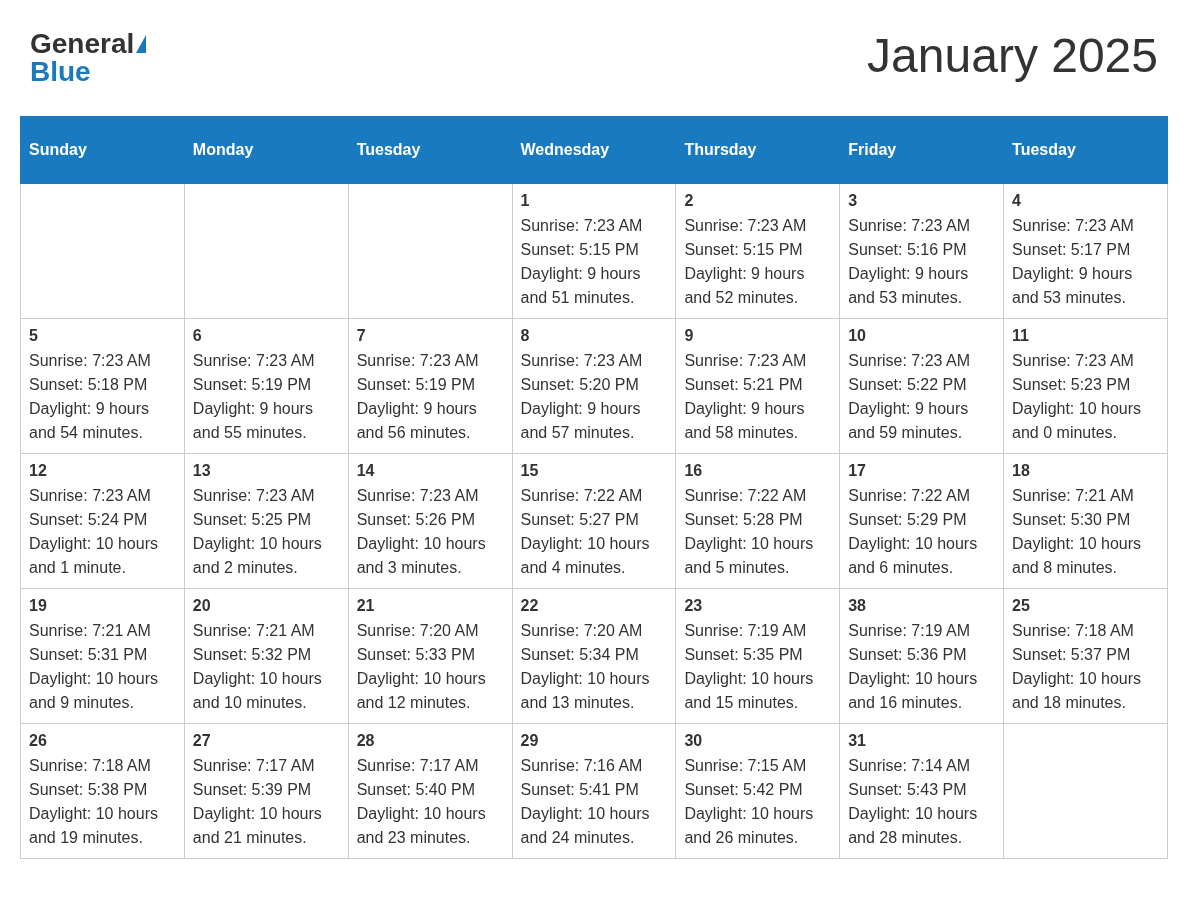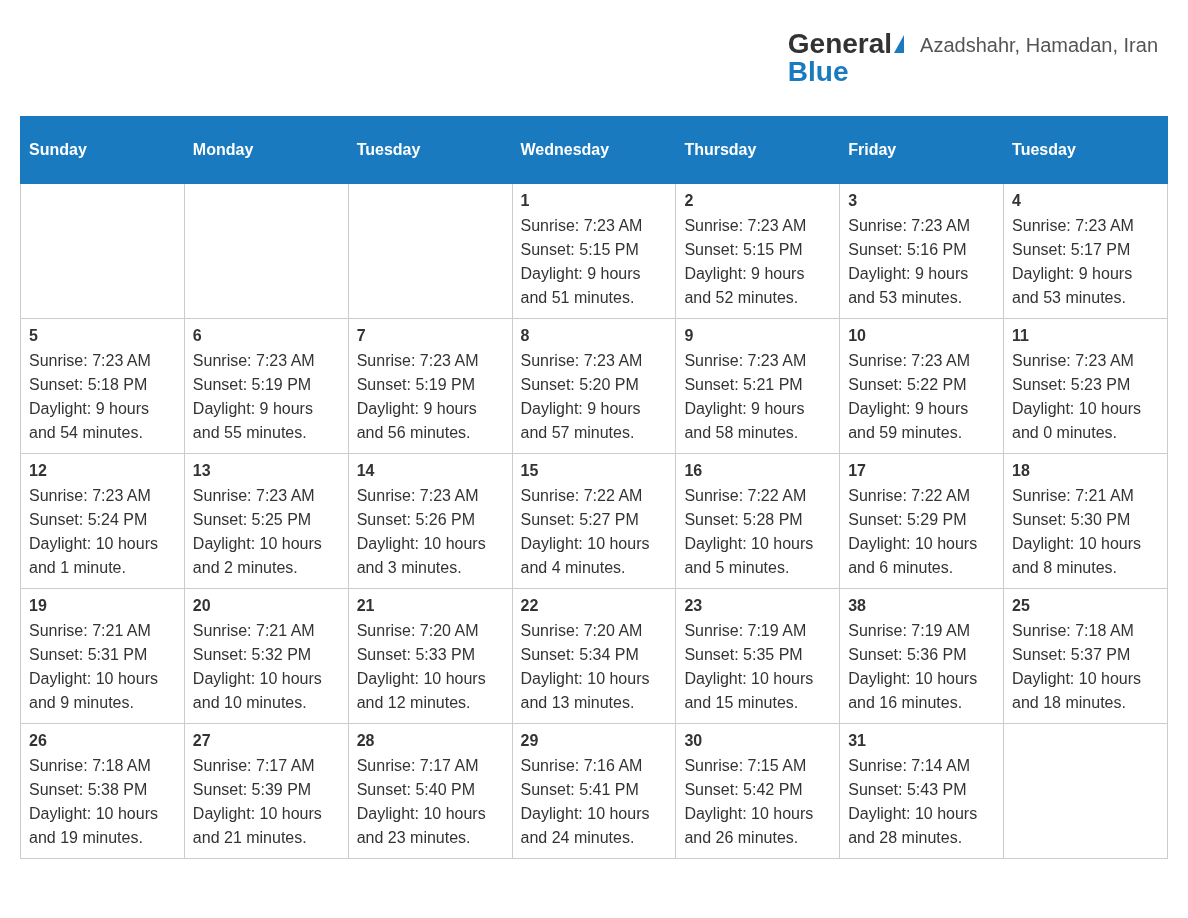--- a/index.html
+++ b/index.html
@@ -5,25 +5,24 @@
     * { margin: 0; padding: 0; box-sizing: border-box; }
     body {
       font-family: Arial, sans-serif;
       background: #fff;
       width: 1188px;
       min-height: 918px;
       padding: 20px;
     }
     .header {
       display: flex;
-      justify-content: flex-end;
+      justify-content: space-between;
       align-items: flex-start;
       margin-bottom: 20px;
       padding: 10px 10px 10px 10px;
-      gap: 16px;
     }
     .logo {
       display: flex;
       flex-direction: column;
       align-items: flex-start;
     }
     .logo-general {
       font-size: 28px;
       font-weight: bold;
       color: #333;
@@ -106,21 +105,21 @@
 
 <div class="header">
   <div class="logo">
     <div style="display:flex; align-items:center;">
       <span class="logo-general">General</span>
       <span class="logo-triangle"></span>
     </div>
     <span class="logo-blue">Blue</span>
   </div>
   <div class="title-block">
-    <div class="location">Azadshahr, Hamadan, Iran</div>
+    <div class="month-title">January 2025</div>
   </div>
 </div>
 
 <table class="calendar">
   <thead>
     <tr>
     <th>Sunday</th>
         <th>Monday</th>
         <th>Tuesday</th>
         <th>Wednesday</th>

